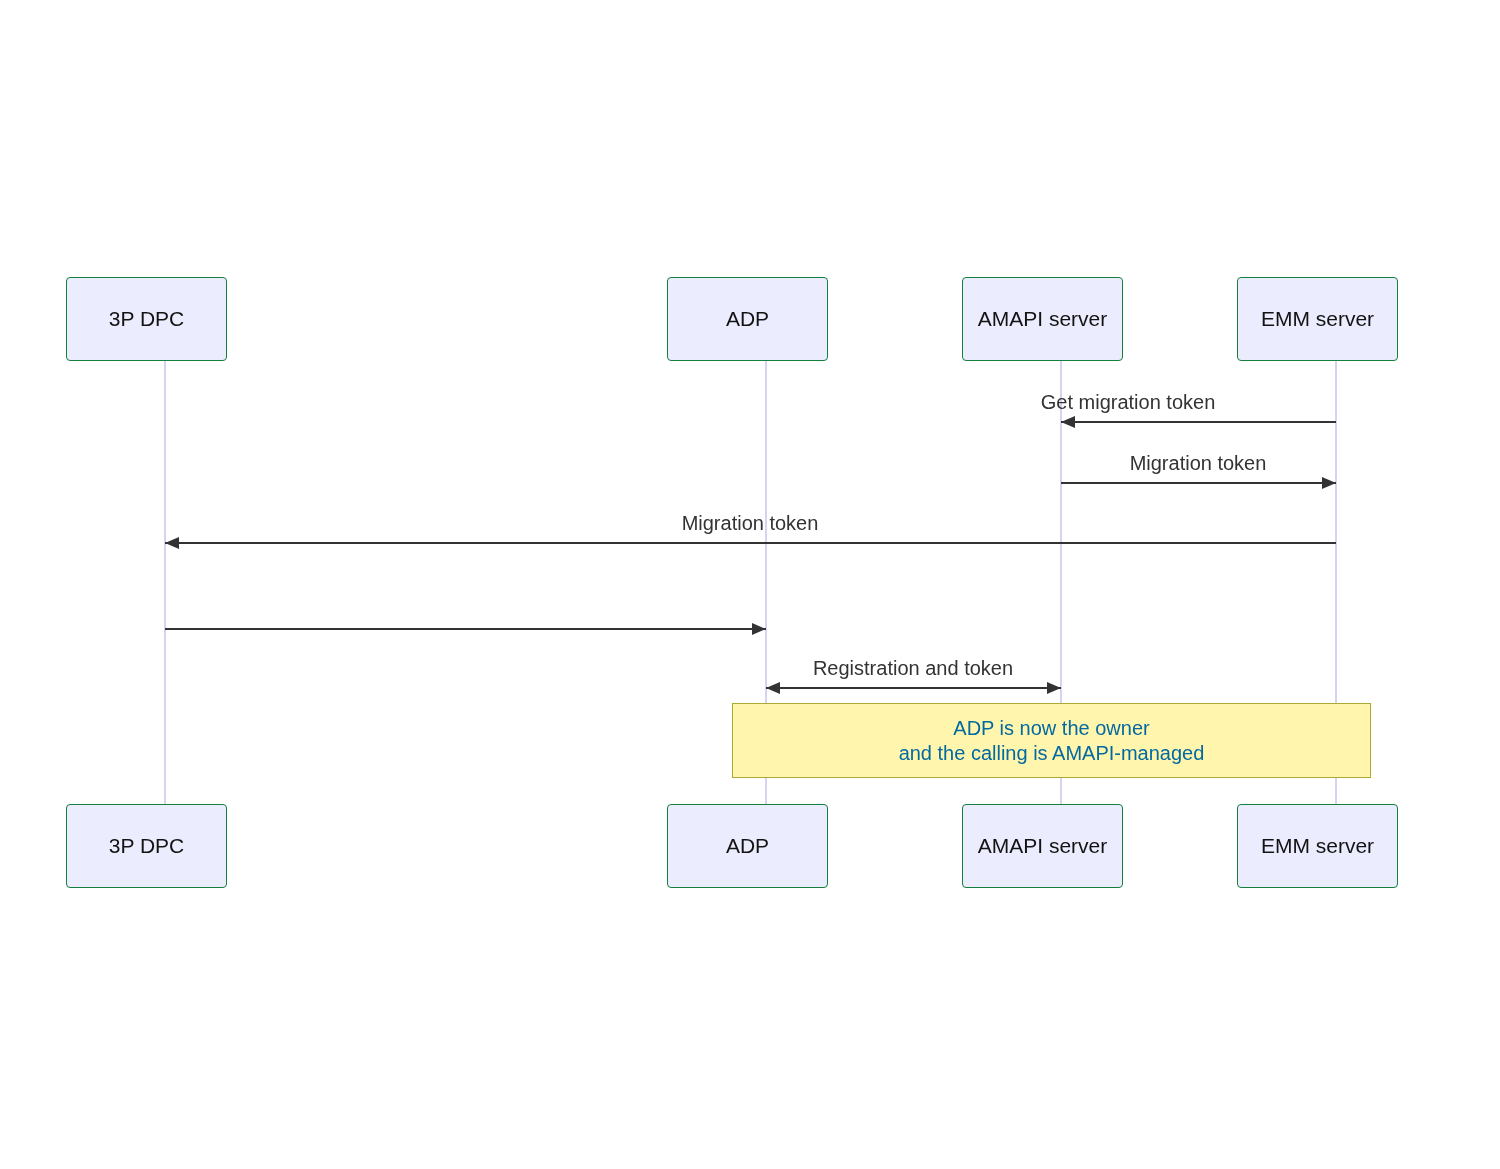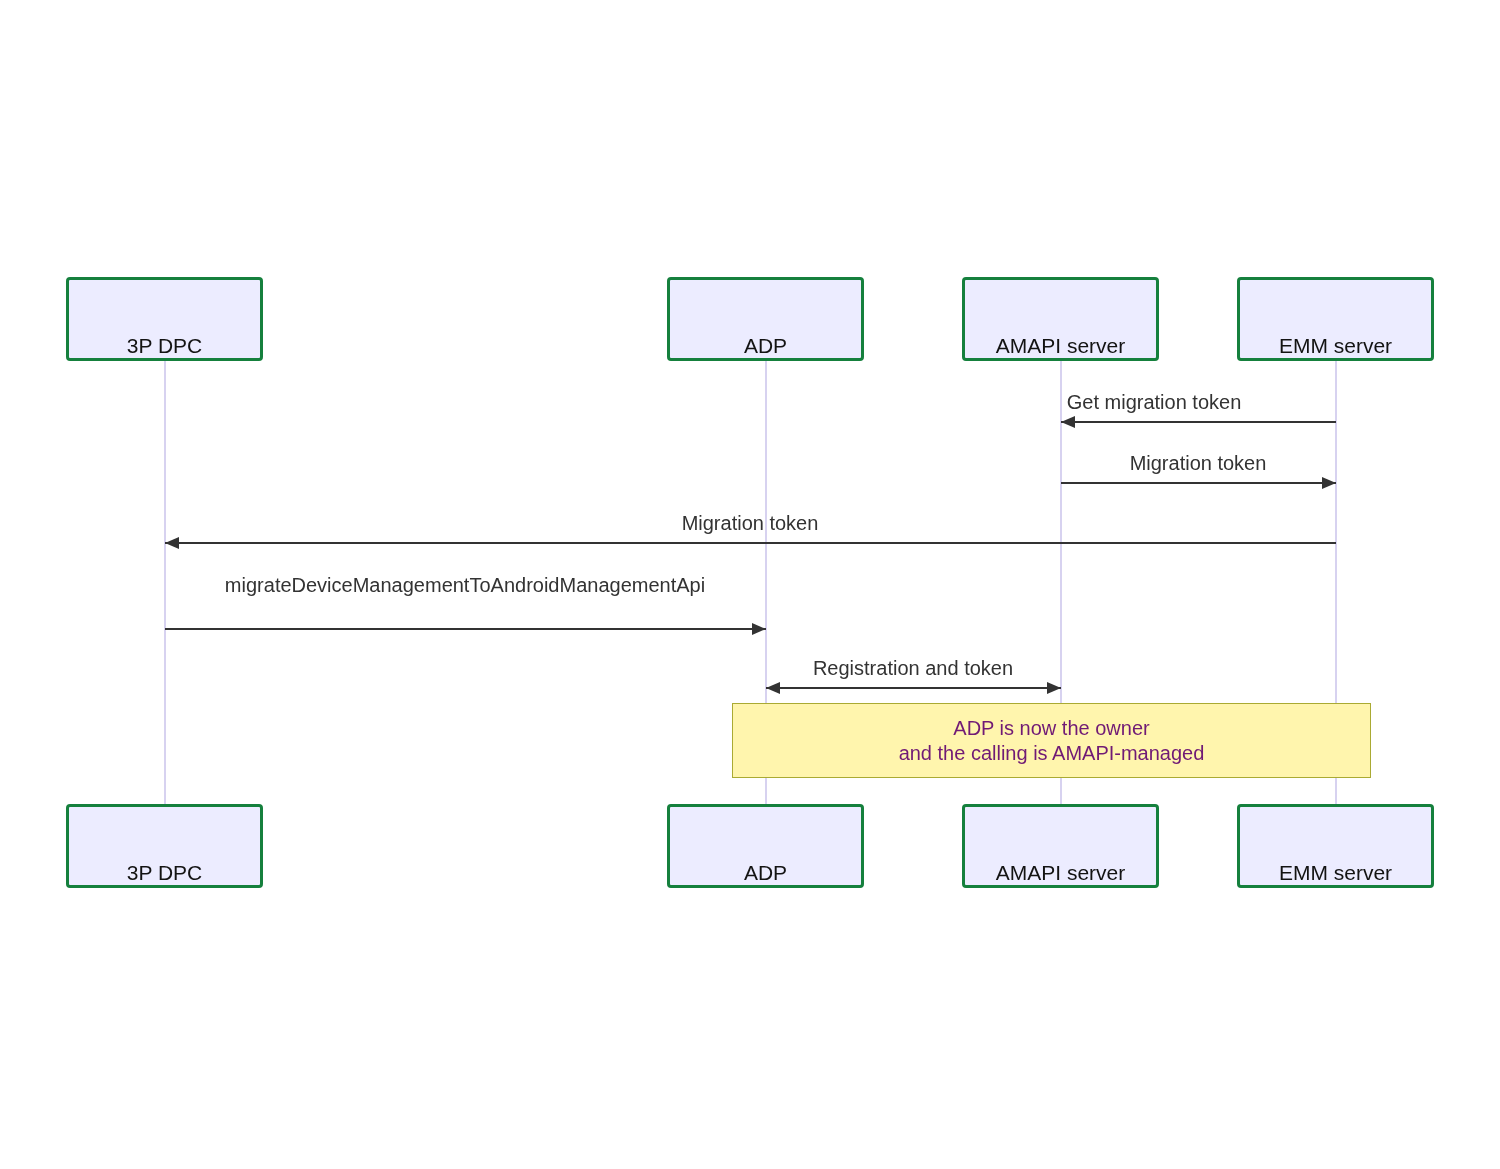--- a/index.html
+++ b/index.html
@@ -13,28 +13,28 @@
   }
   .lifeline {
     position: absolute;
     top: 361px;
     height: 443px;
     width: 2px;
     background: #d7d2f0;
   }
   .actor {
     position: absolute;
-    width: 197px;
+    width: 161px;
     height: 84px;
     background: #ECECFF;
-    border: 3px solid #15803d;
+    border: 1px solid #15803d;
     border-radius: 4px;
     box-sizing: border-box;
     display: flex;
-    align-items: flex-end;
+    align-items: center;
     justify-content: center;
     font-size: 21px;
     color: #131313;
   }
   .msg-label {
     position: absolute;
     transform: translateX(-50%);
     font-size: 20px;
     line-height: 24px;
     color: #333333;
@@ -74,21 +74,21 @@
     height: 75px;
     background: #FFF5AD;
     border: 1.5px solid #AAAA33;
     box-sizing: border-box;
     display: flex;
     flex-direction: column;
     align-items: center;
     justify-content: center;
     font-size: 20px;
     line-height: 25px;
-    color: #701a75;
+    color: #0369a1;
     text-align: center;
   }
 </style>
 </head>
 <body>
 
 <div class="canvas">
 
   <div class="lifeline" style="left:163.5px"></div>
   <div class="lifeline" style="left:764.5px"></div>
@@ -101,31 +101,30 @@
   <div class="actor" style="left:667px; top:277px">
     <span>ADP</span>
   </div>
   <div class="actor" style="left:962px; top:277px">
     <span>AMAPI server</span>
   </div>
   <div class="actor" style="left:1237px; top:277px">
     <span>EMM server</span>
   </div>
 
-  <div class="msg-label" style="left:1154px; top:390px">Get migration token</div>
+  <div class="msg-label" style="left:1128px; top:390px">Get migration token</div>
   <div class="msg-line head-left" style="left:1060.5px; top:421px; width:275px"></div>
 
   <div class="msg-label" style="left:1198px; top:451px">Migration token</div>
   <div class="msg-line head-right" style="left:1060.5px; top:482px; width:275px"></div>
 
   <div class="msg-label" style="left:750px; top:511px">Migration token</div>
   <div class="msg-line head-left" style="left:164.5px; top:542px; width:1171px"></div>
 
   <div class="msg-label" style="left:465px; top:573px">
-    <span style="display:block">migrateDeviceManagementToAndroidManagementApi</span>
   </div>
   <div class="msg-line head-right" style="left:164.5px; top:628px; width:601px"></div>
 
   <div class="msg-label" style="left:913px; top:656px">Registration and token</div>
   <div class="msg-line head-left head-right" style="left:765.5px; top:687px; width:295px"></div>
 
   <div class="note">
     <span style="display:block">ADP is now the owner</span>
     <span style="display:block">and the calling is AMAPI-managed</span>
   </div>

